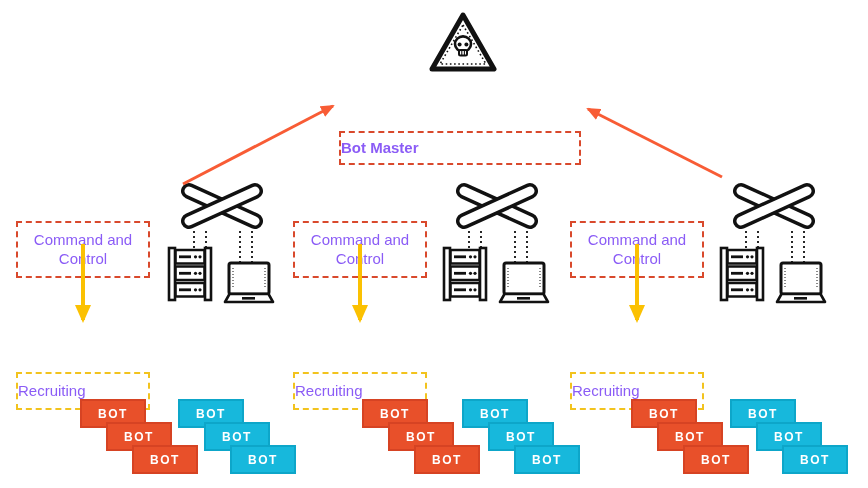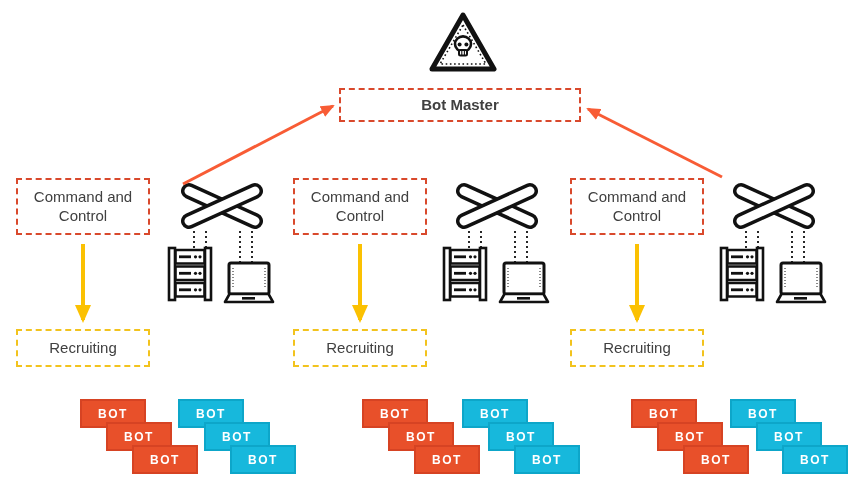--- a/index.html
+++ b/index.html
@@ -4,22 +4,22 @@
 <style>
   html,body{margin:0;padding:0;background:#ffffff;}
   .canvas{
     position:relative;width:868px;height:488px;background:#ffffff;overflow:hidden;
     font-family:"Liberation Sans", sans-serif;color:#111;
   }
   .abs{position:absolute;}
   
   .dash-box{
     position:absolute;box-sizing:border-box;background:#fff;
-    display:flex;align-items:center;justify-content:center;text-align:center;
-    font-size:15px;line-height:1.25;color:#404040;
+    display:flex;align-items:center;justify-content:flex-start;text-align:center;
+    font-size:15px;line-height:1.25;color:#8b5cf6;margin-top:43px;
   }
   .red-dash{border:2px dashed #d9492c;}
   .yellow-dash{border:2px dashed #f2c31e;}
   .botmaster{left:339px;top:88px;width:242px;height:34px;font-weight:bold;}
   .cc{top:178px;width:134px;height:57px;padding:0 8px;}
   .recruit{top:329px;width:134px;height:38px;}
   .cc.c1,.recruit.c1{left:16px;}
   .cc.c2,.recruit.c2{left:293px;}
   .cc.c3,.recruit.c3{left:570px;}
   

